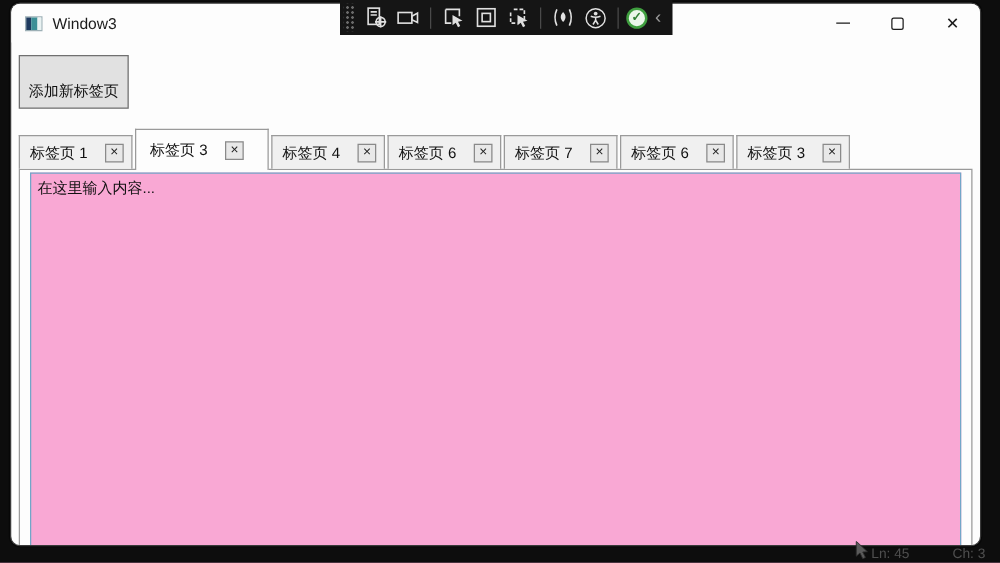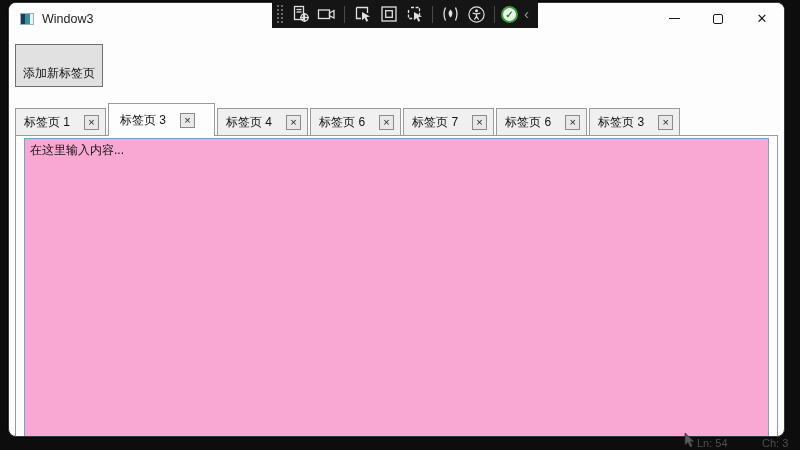--- a/index.html
+++ b/index.html
@@ -195,18 +195,18 @@
       <span class="tab-close">×</span>
     </div>
   </div>
 
   <div class="content-area">
     <div class="editor-box">在这里输入内容...</div>
   </div>
 
 </div>
 
-<span class="status-text" id="status-line">Ln: 54</span>
+<span class="status-text" id="status-line">Ln: 45</span>
 <span class="status-text" id="status-col">Ch: 3</span>
 
 <svg class="mouse-cursor" width="12" height="15" viewBox="0 0 12 15">
   <polygon points="1,0 1,12 4,9.4 6.2,14 8.4,13 6.2,8.6 10,8.4" fill="#5a5a5a" stroke="#2c2c2c" stroke-width="0.7"></polygon>
 </svg>
 
 </body></html>

